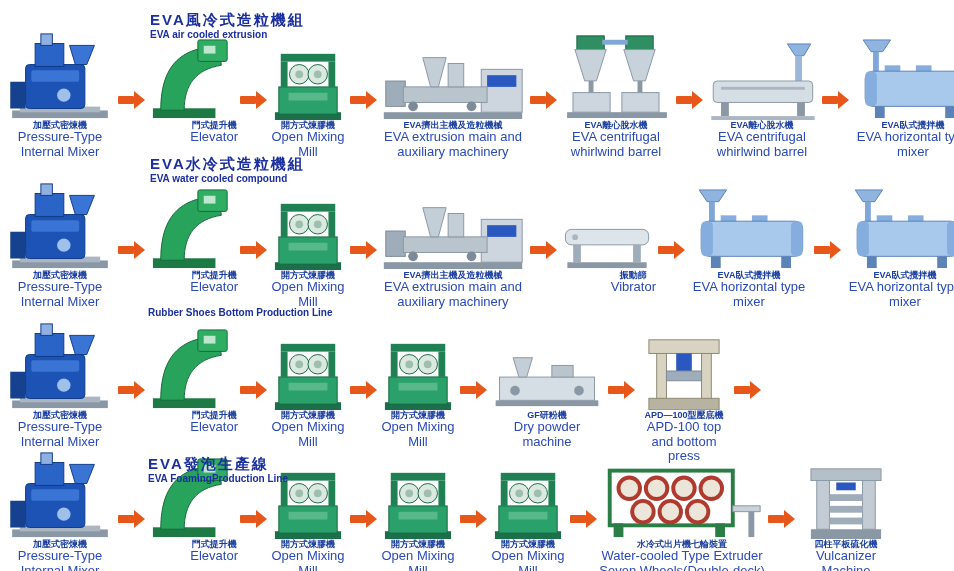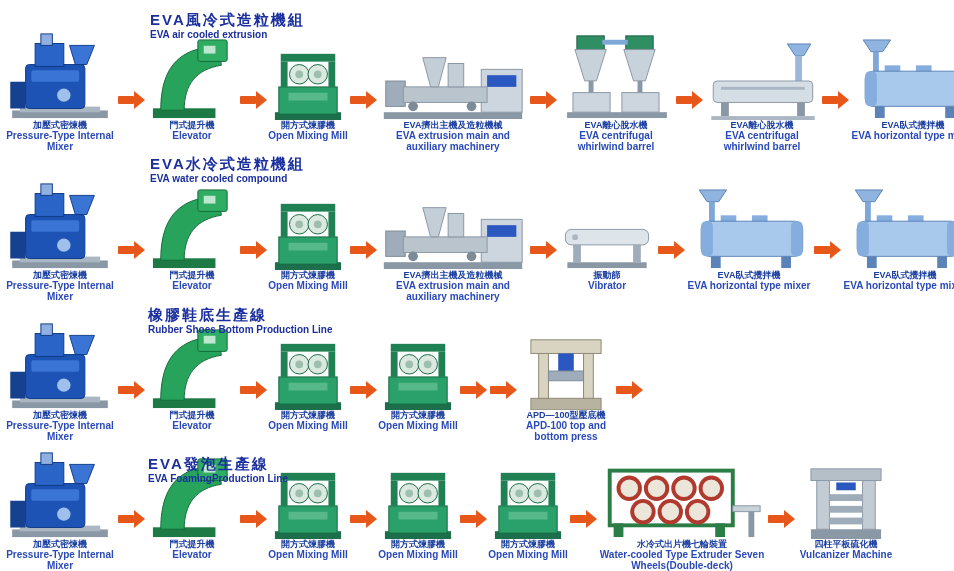--- a/index.html
+++ b/index.html
@@ -13,25 +13,25 @@
   .row.r2{height:150px}
   .row.r3{height:140px}
   .row.r4{height:129px}
   .row-title{position:absolute;left:150px;top:12px;color:#1b2f9e;z-index:2;white-space:nowrap}
   .row.r2 .row-title{top:4px}
   .row.r3 .row-title{left:148px;top:5px}
   .row.r4 .row-title{left:148px;top:14px}
   .title-cn{font-size:15px;font-weight:bold;letter-spacing:2px;line-height:1.1}
   .title-en{font-size:10px;font-weight:bold;line-height:1.1}
   .line{position:absolute;left:4px;right:0;bottom:2px;display:flex;align-items:flex-end}
-  .machine{display:flex;flex-direction:column;align-items:center;flex:0 0 auto}
+  .machine{display:flex;flex-direction:column;align-items:flex-end;flex:0 0 auto}
   .mimg{width:100%;display:block}
   .labels{height:30px;display:flex;flex-direction:column;align-items:center;justify-content:flex-start}
   .lab-cn{font-size:9px;font-weight:bold;color:#1b3fa0;text-align:center;line-height:1.15;white-space:nowrap}
-  .lab-en{font-size:10px;font-weight:bold;color:#2a4ab8;text-align:center;line-height:1.1}
+  .lab-en{font-size:13px;font-weight:normal;color:#2a4ab8;text-align:center;line-height:1.1}
   
   .arrow{position:relative;width:16px;height:8px;background:#e8571a;margin:0 12px 46px 2px;flex:0 0 auto;border-radius:1px}
   .arrow::after{content:"";position:absolute;left:100%;top:-5px;width:0;height:0;
     border-left:11px solid #e8571a;border-top:9px solid transparent;border-bottom:9px solid transparent}
   
   .w-internal-mixer{width:112px}   .w-internal-mixer .mimg{height:88px}
   .w-elevator{width:92px}          .w-elevator .mimg{height:84px}
   .w-mixing-mill{width:80px}       .w-mixing-mill .mimg{height:72px}
   .w-extruder{width:150px}         .w-extruder .mimg{height:76px}
   .w-cyclone-tanks{width:116px}    .w-cyclone-tanks .mimg{height:90px}
@@ -338,21 +338,20 @@
             </svg>
             <div class="labels">
               <div class="lab-cn">EVA臥式攪拌機</div>
               <div class="lab-en">EVA horizontal type mixer</div>
             </div>
           </div>
         </div>
       </div>
       <div class="row r3">
         <div class="row-title">
-          <div class="title-cn">橡膠鞋底生產線</div>
           <div class="title-en">Rubber Shoes Bottom Production Line</div>
         </div>
         <div class="line">
           <div class="machine w-internal-mixer">
             <svg class="mimg" viewBox="0 0 112 92" preserveAspectRatio="xMidYMax meet">
               <use href="#icon-internal-mixer"></use>
             </svg>
             <div class="labels">
               <div class="lab-cn">加壓式密煉機</div>
               <div class="lab-en">Pressure-Type Internal Mixer</div>
@@ -382,20 +381,29 @@
           <div class="machine w-mixing-mill">
             <svg class="mimg" viewBox="0 0 80 74" preserveAspectRatio="xMidYMax meet">
               <use href="#icon-mixing-mill"></use>
             </svg>
             <div class="labels">
               <div class="lab-cn">開方式煉膠機</div>
               <div class="lab-en">Open Mixing Mill</div>
             </div>
           </div>
           <div class="arrow"></div>
+          <div class="machine w-powder-mill">
+            <svg class="mimg" viewBox="0 0 118 64" preserveAspectRatio="xMidYMax meet">
+              <use href="#icon-powder-mill"></use>
+            </svg>
+            <div class="labels">
+              <div class="lab-cn">GF研粉機</div>
+              <div class="lab-en">Dry powder machine</div>
+            </div>
+          </div>
           <div class="arrow"></div>
           <div class="machine w-press">
             <svg class="mimg" viewBox="0 0 96 80" preserveAspectRatio="xMidYMax meet">
               <use href="#icon-press"></use>
             </svg>
             <div class="labels">
               <div class="lab-cn">APD—100型壓底機</div>
               <div class="lab-en">APD-100 top and bottom press</div>
             </div>
           </div>

